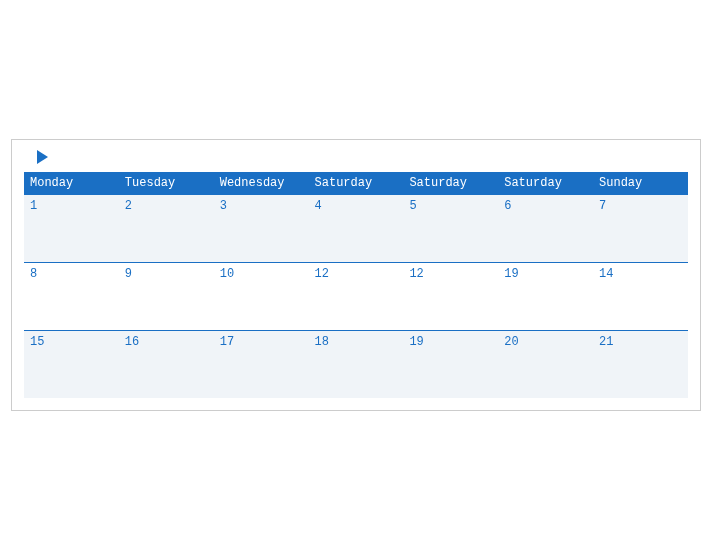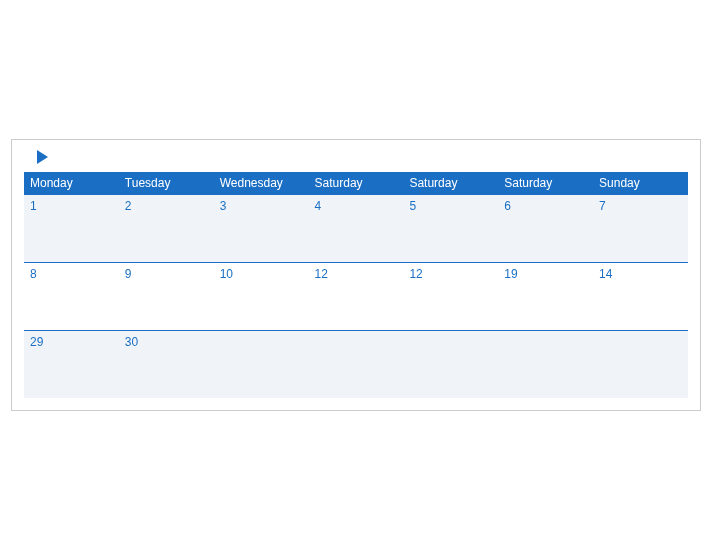--- a/index.html
+++ b/index.html
@@ -60,20 +60,21 @@
     }
     .country {
       font-size: 14px;
       color: #333;
       text-align: right;
       min-width: 80px;
     }
     .calendar-table {
       width: 100%;
       border-collapse: collapse;
+      font-family: Liberation Mono, monospace;
     }
     .calendar-table thead tr {
       background-color: #1a6fc4;
     }
     .calendar-table thead th {
       color: #fff;
       font-size: 12px;
       font-weight: normal;
       padding: 4px 6px;
       text-align: left;
@@ -149,23 +150,23 @@
         <tr>
           <td><span class="day-num">8</span></td>
           <td><span class="day-num">9</span></td>
           <td><span class="day-num">10</span></td>
           <td><span class="day-num">12</span></td>
           <td><span class="day-num">12</span></td>
           <td><span class="day-num">19</span></td>
           <td><span class="day-num">14</span></td>
         </tr>
         <tr>
-          <td><span class="day-num">29</span></td>
-          <td><span class="day-num">30</span></td>
-          <td></td>
-          <td></td>
-          <td></td>
-          <td></td>
-          <td></td>
+          <td><span class="day-num">15</span></td>
+          <td><span class="day-num">16</span></td>
+          <td><span class="day-num">17</span></td>
+          <td><span class="day-num">18</span></td>
+          <td><span class="day-num">19</span></td>
+          <td><span class="day-num">20</span></td>
+          <td><span class="day-num">21</span></td>
         </tr>
       </tbody>
   </table>
 </div>
 
 </body></html>

